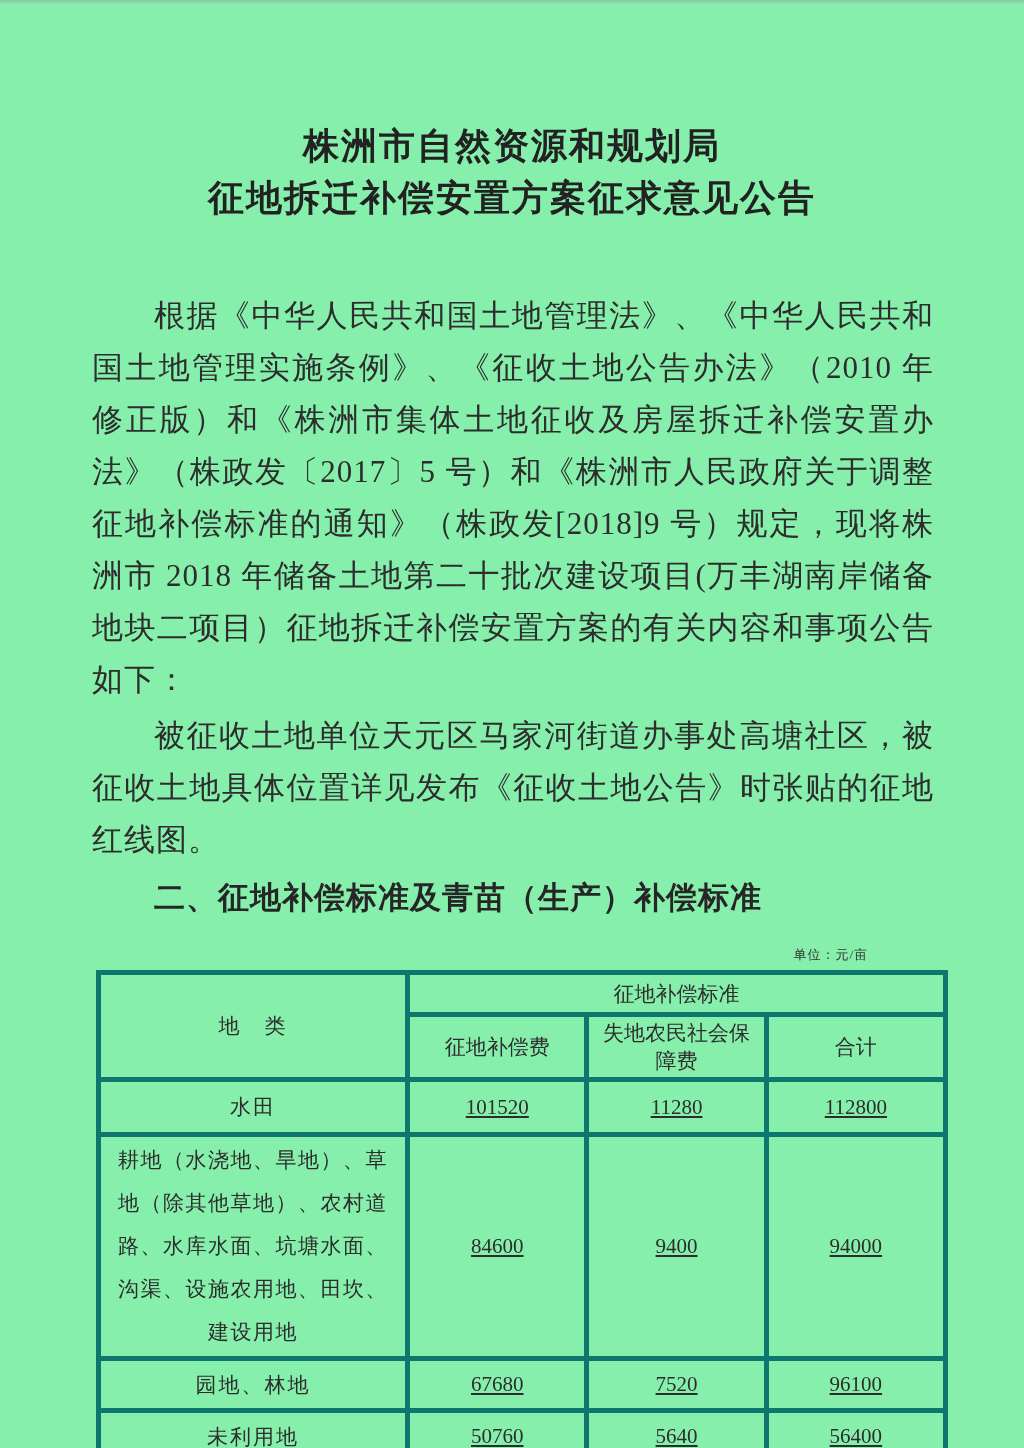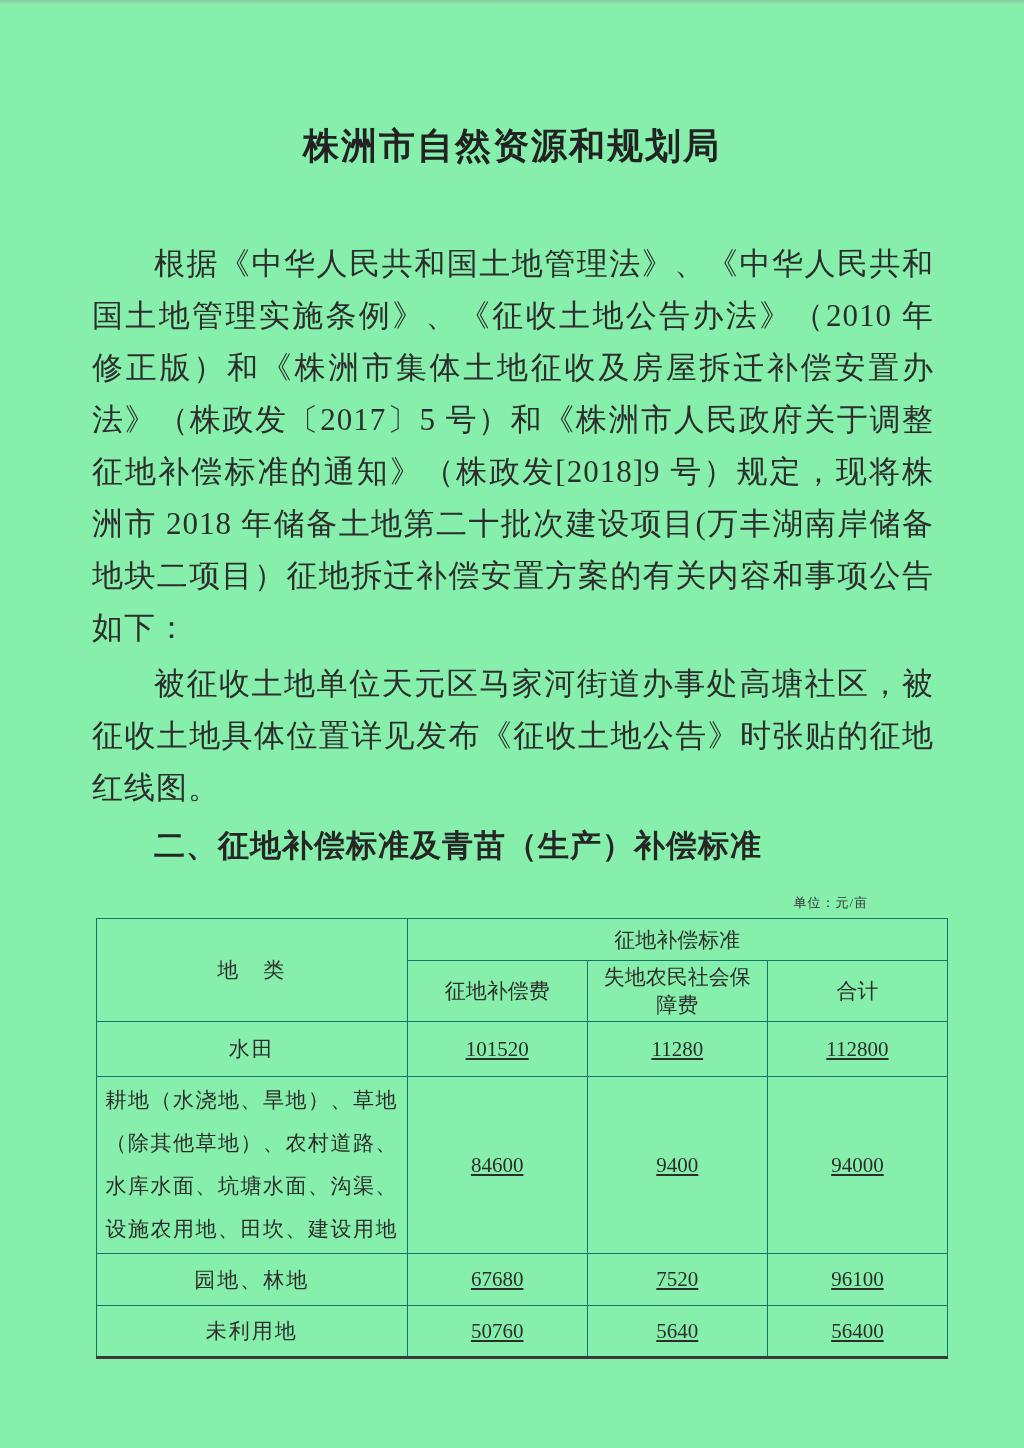--- a/index.html
+++ b/index.html
@@ -68,21 +68,21 @@
   }
   table.comp-table {
     border-collapse: collapse;
     table-layout: fixed;
     width: 852px;
     margin-left: 96px;
     font-size: 21px;
     color: #2d2d2d;
   }
   table.comp-table td {
-    border: 1px solid #0f766e;
+    border: 5px solid #0f766e;
     text-align: center;
     vertical-align: middle;
     padding: 2px 6px;
     box-sizing: border-box;
   }
   table.comp-table {
     border: 1.5px solid #4a4a48;
     border-bottom: 3px solid #3a3a38;
   }
   .col1 { width: 36.5%; }
@@ -104,20 +104,21 @@
   }
   td.num { font-family: "Liberation Serif", "DejaVu Serif", serif; text-decoration: underline; }
 </style>
 </head>
 <body>
 
 <div class="page">
   <div class="scan-top"></div>
 
   <h1 class="title">株洲市自然资源和规划局</h1>
+  <h1 class="title">征地拆迁补偿安置方案征求意见公告</h1>
 
   <div class="body-block">
     <p class="para">根据《中华人民共和国土地管理法》、《中华人民共和国土地管理实施条例》、《征收土地公告办法》（2010 年修正版）和《株洲市集体土地征收及房屋拆迁补偿安置办法》（株政发〔2017〕5 号）和《株洲市人民政府关于调整征地补偿标准的通知》（株政发[2018]9 号）规定，现将株洲市 2018 年储备土地第二十批次建设项目(万丰湖南岸储备地块二项目）征地拆迁补偿安置方案的有关内容和事项公告如下：</p>
     <p class="section-para">被征收土地单位天元区马家河街道办事处高塘社区，被征收土地具体位置详见发布《征收土地公告》时张贴的征地红线图。</p>
     <p class="heading">二、征地补偿标准及青苗（生产）补偿标准</p>
   </div>
 
   <div class="unit-label">单位：元/亩</div>
 
   <table class="comp-table">

